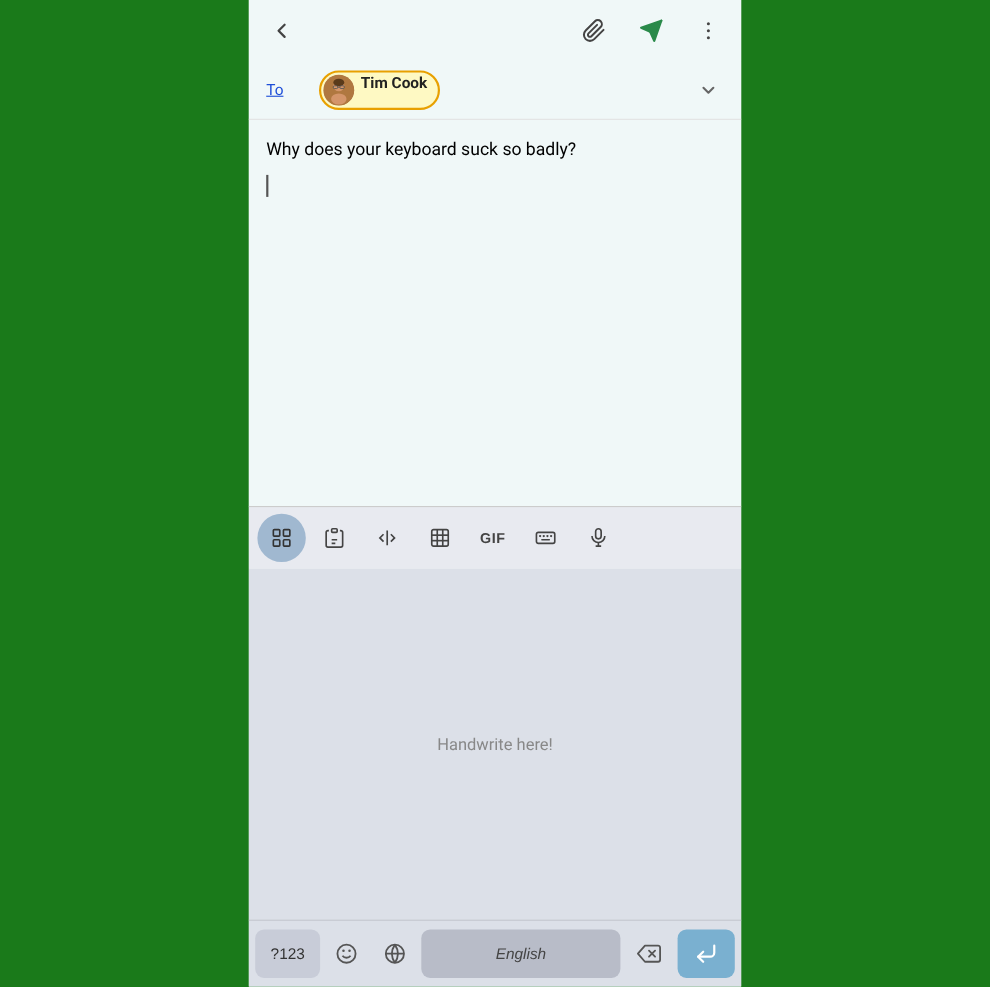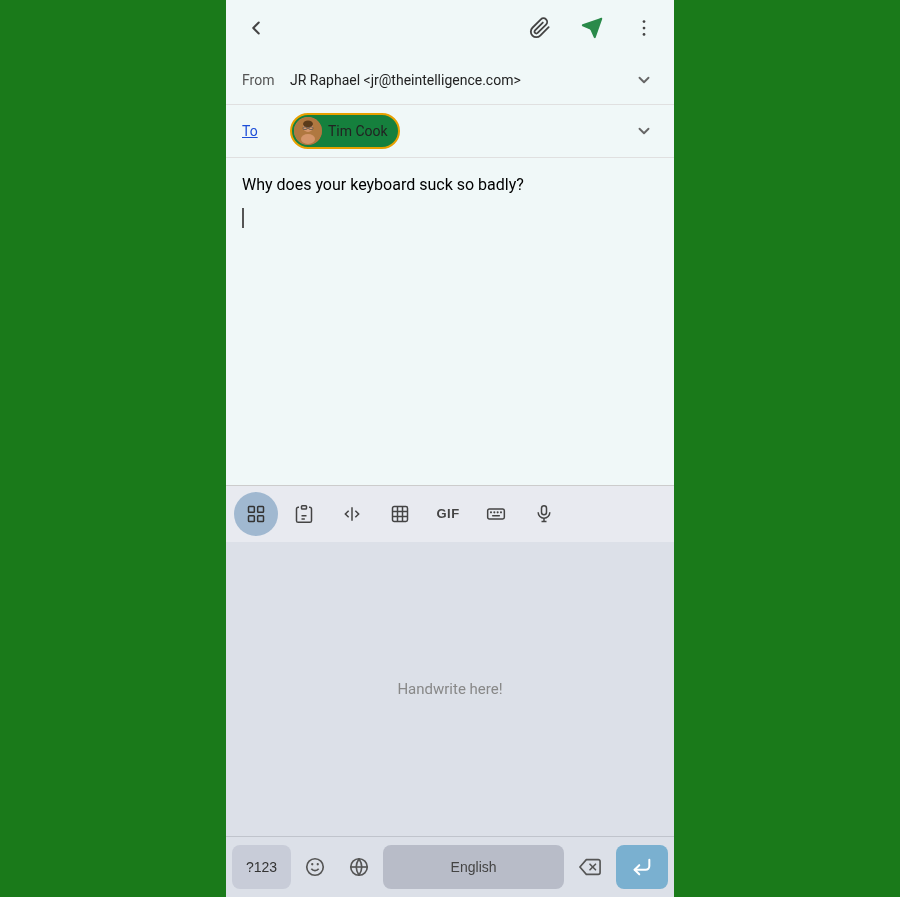--- a/index.html
+++ b/index.html
@@ -105,26 +105,27 @@
     }
     .to-label {
       color: #1d4ed8;
       font-size: 14px;
       width: 48px;
       flex-shrink: 0;
       text-decoration: underline;
     }
     .recipient-chip {
       display: flex;
-      align-items: center;
-      background: #15803d;
+      align-items: flex-start;
+      background: #fef9c3;
       border: 2px solid #e8a000;
       border-radius: 20px;
       padding: 2px 10px 2px 2px;
       gap: 6px;
+      font-weight: bold;
     }
     .recipient-avatar-inner {
       width: 28px;
       height: 28px;
       border-radius: 50%;
       background: linear-gradient(135deg, #c8915a 0%, #a0603a 100%);
       display: flex;
       align-items: center;
       justify-content: center;
       position: relative;
@@ -236,20 +237,21 @@
       background: transparent;
       width: 40px;
       font-size: 18px;
     }
     .kb-space-btn {
       flex: 1;
       background: #b8bcc8;
       border-radius: 8px;
       font-size: 14px;
       color: #444;
+      font-style: italic;
     }
     .kb-delete-btn {
       background: transparent;
       width: 44px;
       font-size: 18px;
     }
     .kb-enter-btn {
       background: #7ab0d0;
       width: 52px;
       border-radius: 8px;
@@ -290,29 +292,20 @@
         <button class="icon-btn">
           <svg viewBox="0 0 24 24" width="22" height="22" fill="#444">
             <circle cx="12" cy="5" r="1.5"></circle>
               <circle cx="12" cy="12" r="1.5"></circle>
               <circle cx="12" cy="19" r="1.5"></circle>
           </svg>
         </button>
       </div>
     </div>
 
-    <div class="from-row">
-      <span class="field-label">From</span>
-      <span class="field-value">JR Raphael &lt;jr@theintelligence.com&gt;</span>
-      <button class="chevron-btn">
-        <svg viewBox="0 0 24 24" width="18" height="18" fill="none" stroke="#666" stroke-width="2.5" stroke-linecap="round" stroke-linejoin="round">
-          <polyline points="6 9 12 15 18 9"></polyline>
-        </svg>
-      </button>
-    </div>
 
     <div class="to-row">
       <span class="to-label">To</span>
       <div class="recipient-chip">
         <div class="recipient-avatar-inner">
 
           <svg viewBox="0 0 28 28" width="28" height="28">
             <circle cx="14" cy="14" r="14" fill="#b07840"></circle>
 
             <circle cx="14" cy="10" r="5" fill="#d4956a"></circle>

